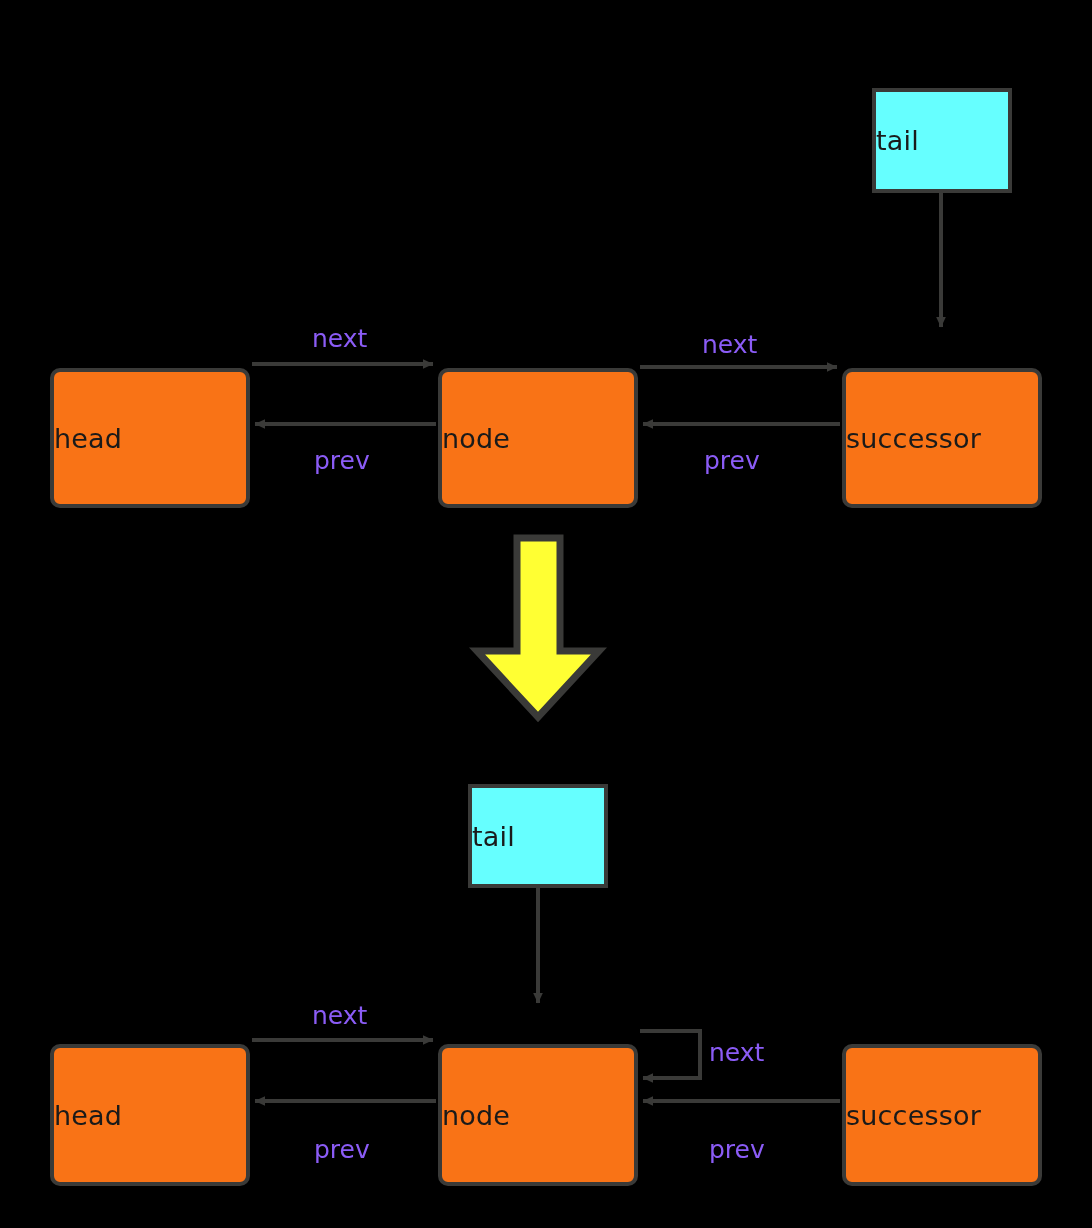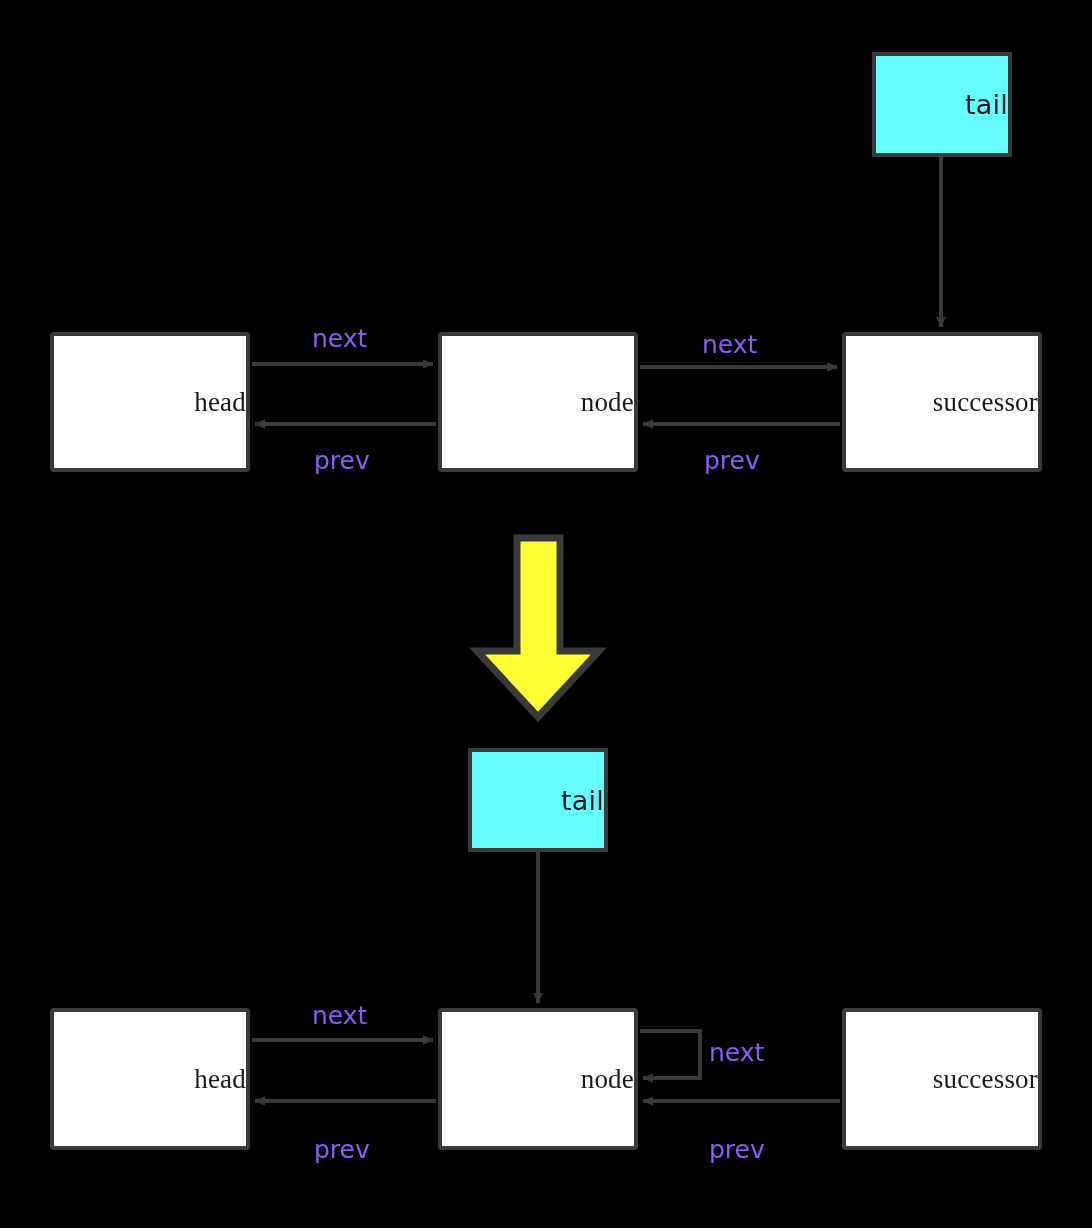--- a/index.html
+++ b/index.html
@@ -15,32 +15,32 @@
     width: 1092px;
     height: 1228px;
     background: #000000;
     overflow: hidden;
   }
   .node-box {
     position: absolute;
     box-sizing: border-box;
     display: flex;
     align-items: center;
-    justify-content: flex-end;
+    justify-content: flex-start;
     border: 4px solid #3a3a38;
     color: #1a1a1a;
     font-size: 27px;
     line-height: 1;
     letter-spacing: 0.2px;
     user-select: none;
+    margin-top: 36px;
   }
   .node-green {
-    background: #ffffff;
-    border-radius: 4px;
-    font-family: Liberation Serif, serif;
+    background: #f97316;
+    border-radius: 10px;
   }
   .node-cyan {
     background: #66ffff;
     border-radius: 0;
   }
   .edge-label {
     position: absolute;
     color: #8b5cf6;
     font-size: 25px;
     line-height: 1;

